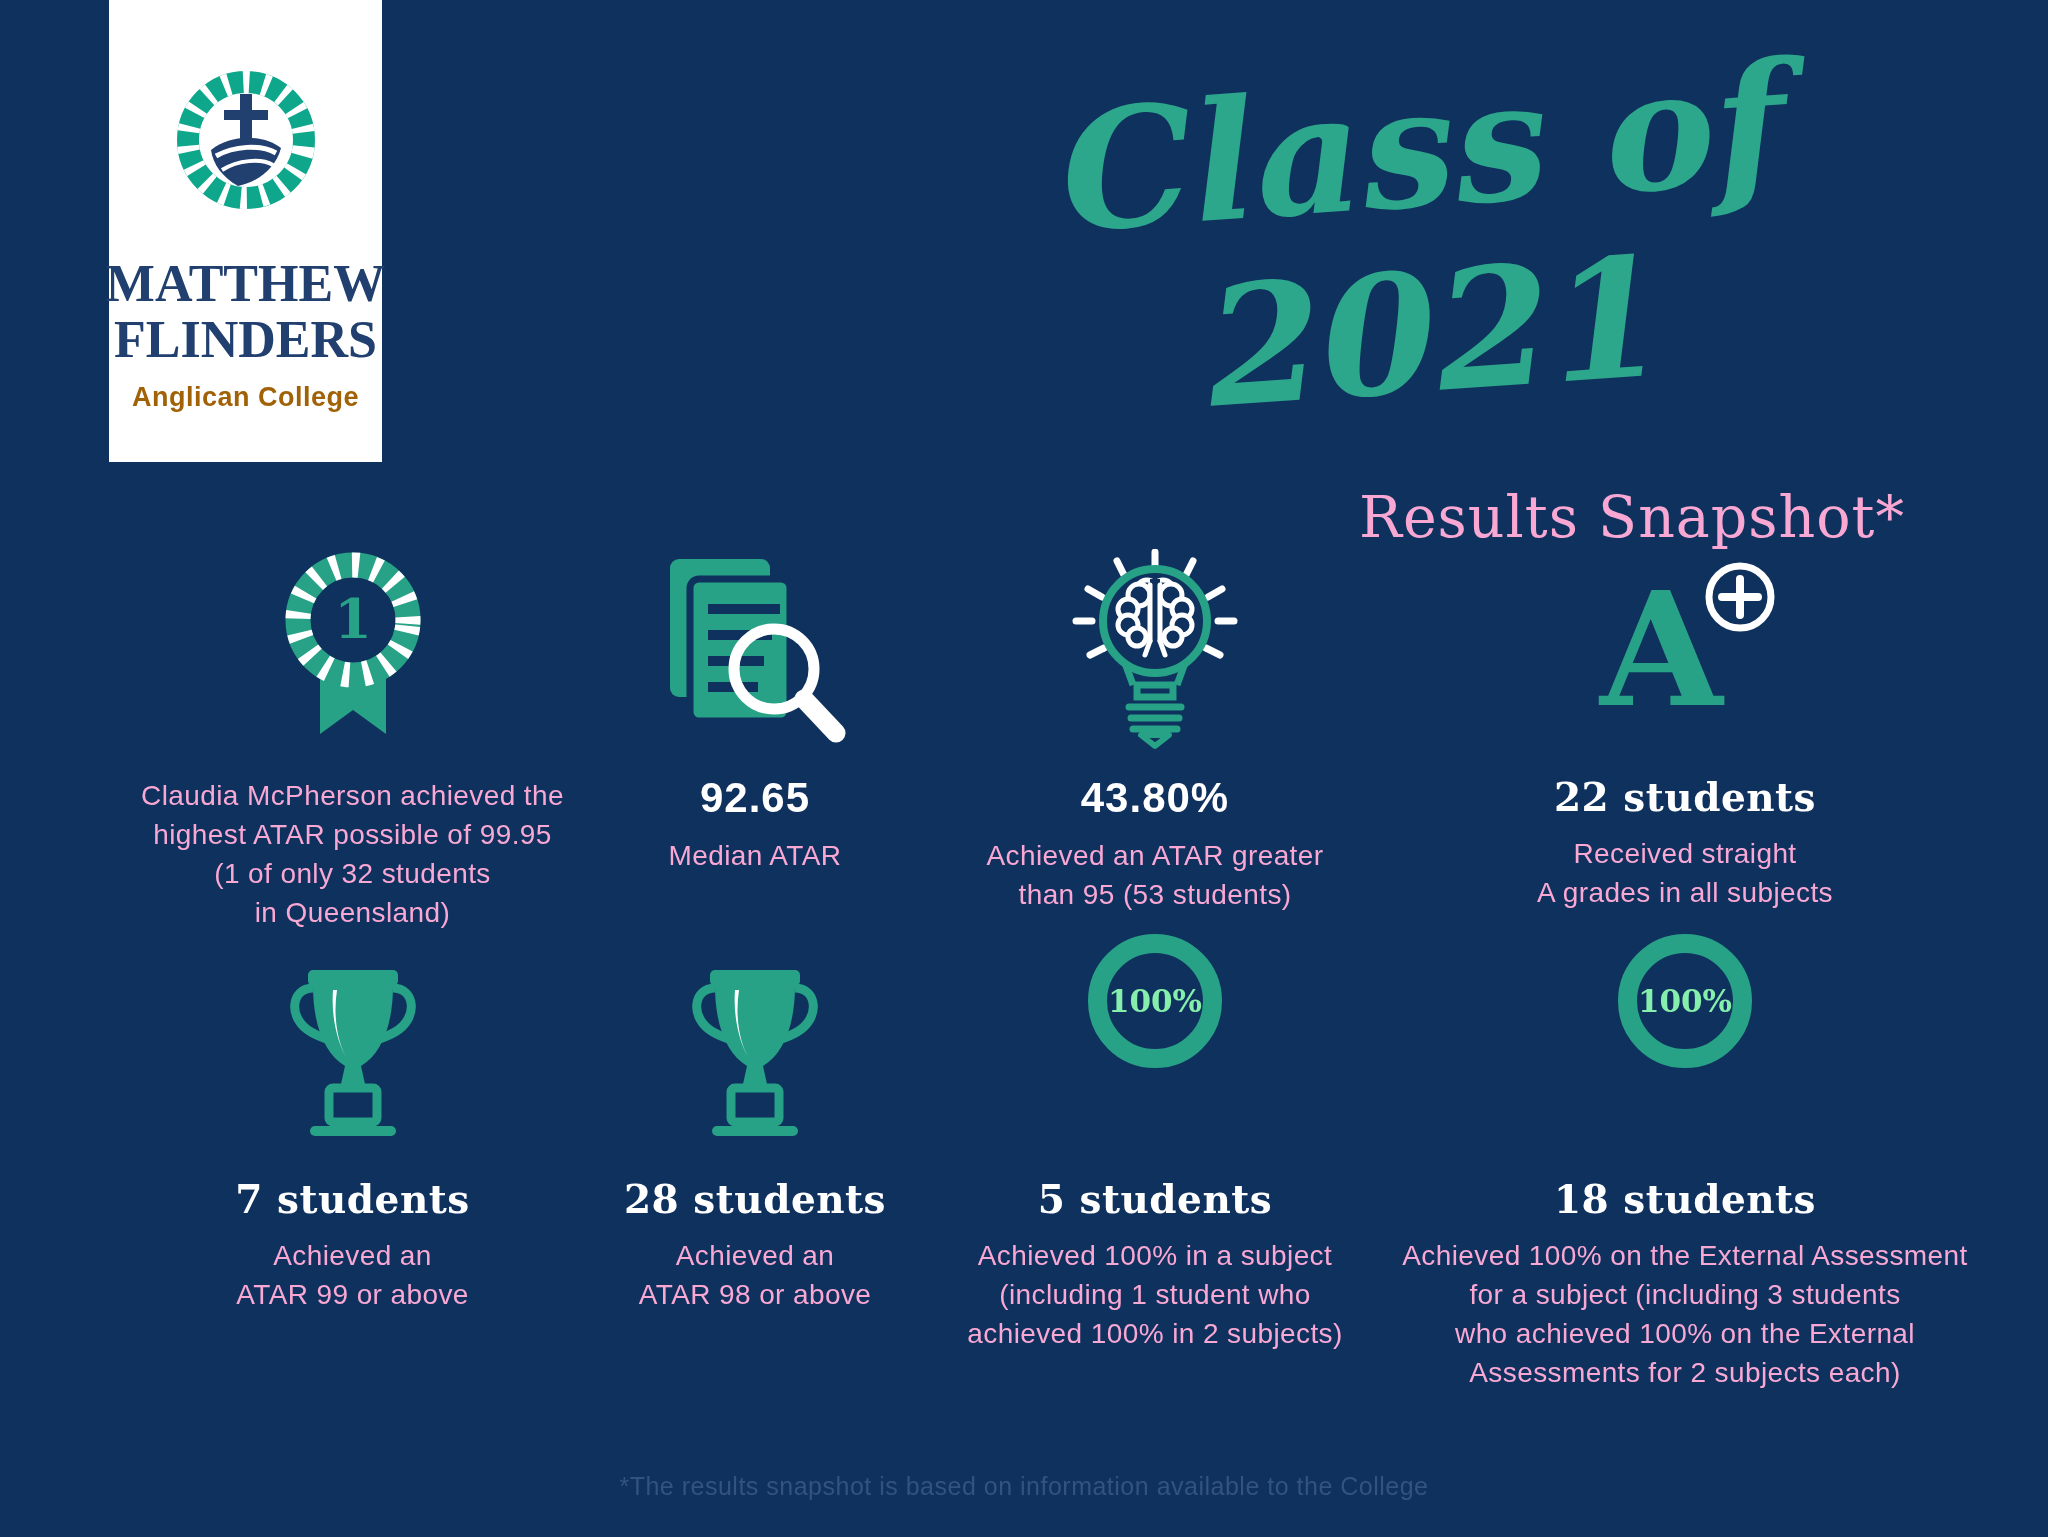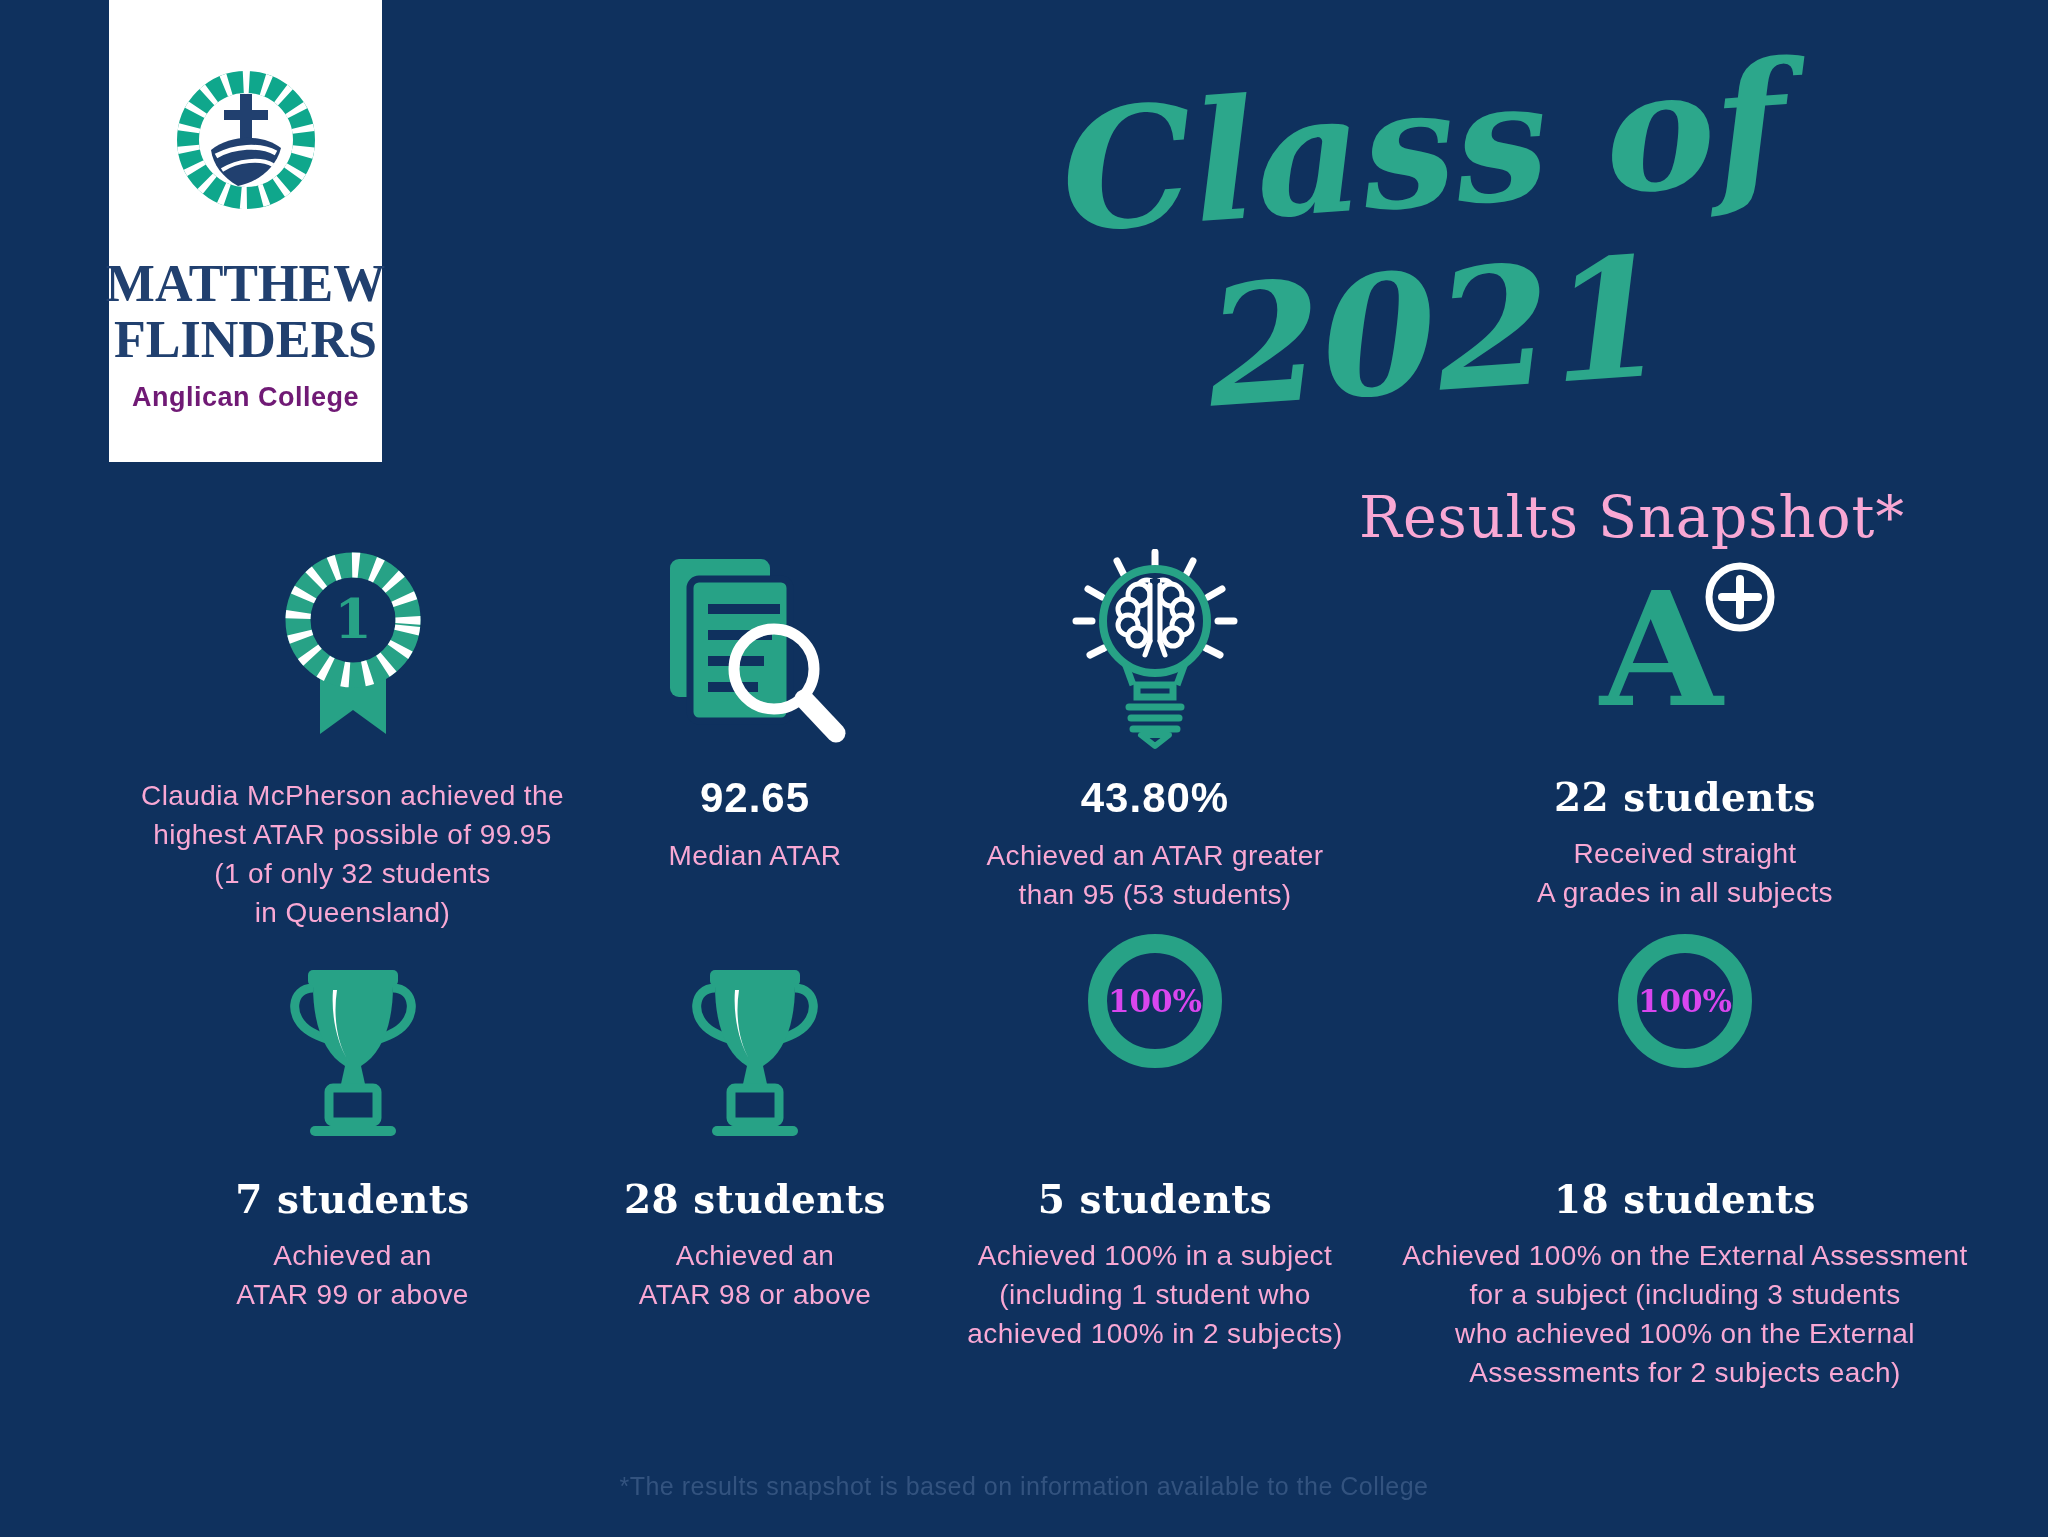--- a/index.html
+++ b/index.html
@@ -7,21 +7,21 @@
         font-family:"Liberation Sans",sans-serif;}
 
   
   .logo-card{position:absolute;left:109px;top:0;width:273px;height:462px;background:#ffffff;
              display:flex;flex-direction:column;align-items:center;}
   .crest{margin-top:56px;}
   .logo-line1,.logo-line2{font-family:"Liberation Serif",serif;font-weight:700;color:#21406f;
              font-size:52px;line-height:52px;letter-spacing:0px;}
   .logo-line1{margin-top:30px;}
   .logo-line2{margin-top:4px;}
-  .logo-line3{margin-top:16px;font-size:27px;font-weight:700;color:#701a75;letter-spacing:0.5px;}
+  .logo-line3{margin-top:16px;font-size:27px;font-weight:700;color:#a16207;letter-spacing:0.5px;}
 
   
   .title-block{position:absolute;left:930px;top:55px;width:1000px;}
   .script-title{font-family:"DejaVu Serif",serif;font-style:italic;font-weight:700;
                 font-size:165px;line-height:185px;color:#2ca78b;text-align:center;
                 transform:rotate(-4deg);}
   .subtitle{margin-top:59px;font-family:"DejaVu Serif",serif;font-size:57px;color:#f9a8d4;
             text-align:right;padding-right:25px;letter-spacing:1px;}
 
   
@@ -35,21 +35,21 @@
   .headline.sans{font-family:"Liberation Sans",sans-serif;font-size:42px;letter-spacing:1px;}
   .body-text{margin-top:14px;font-size:28px;line-height:39px;color:#f9a8d4;
              letter-spacing:0.4px;white-space:pre-line;}
 
   
   .trophy-wrap{margin-top:32px;}
 
   
   .pct-ring{margin-top:2px;width:96px;height:96px;border:19px solid #27a286;border-radius:50%;
             display:flex;align-items:center;justify-content:center;}
-  .pct-ring span{font-family:"DejaVu Serif",serif;font-weight:700;font-size:31px;color:#d946ef;}
+  .pct-ring span{font-family:"DejaVu Serif",serif;font-weight:700;font-size:31px;color:#86efac;}
 
   
   .aplus{position:relative;width:190px;height:170px;margin-top:20px;}
   .aplus .a-glyph{position:absolute;left:10px;top:0px;font-family:"DejaVu Serif",serif;
             font-weight:700;font-size:158px;line-height:150px;color:#27a286;}
   .aplus svg{position:absolute;right:0;top:-18px;}
 
   
   .footnote{position:absolute;left:0;top:1472px;width:100%;text-align:center;
             font-size:25px;letter-spacing:0.5px;color:#33537f;}

